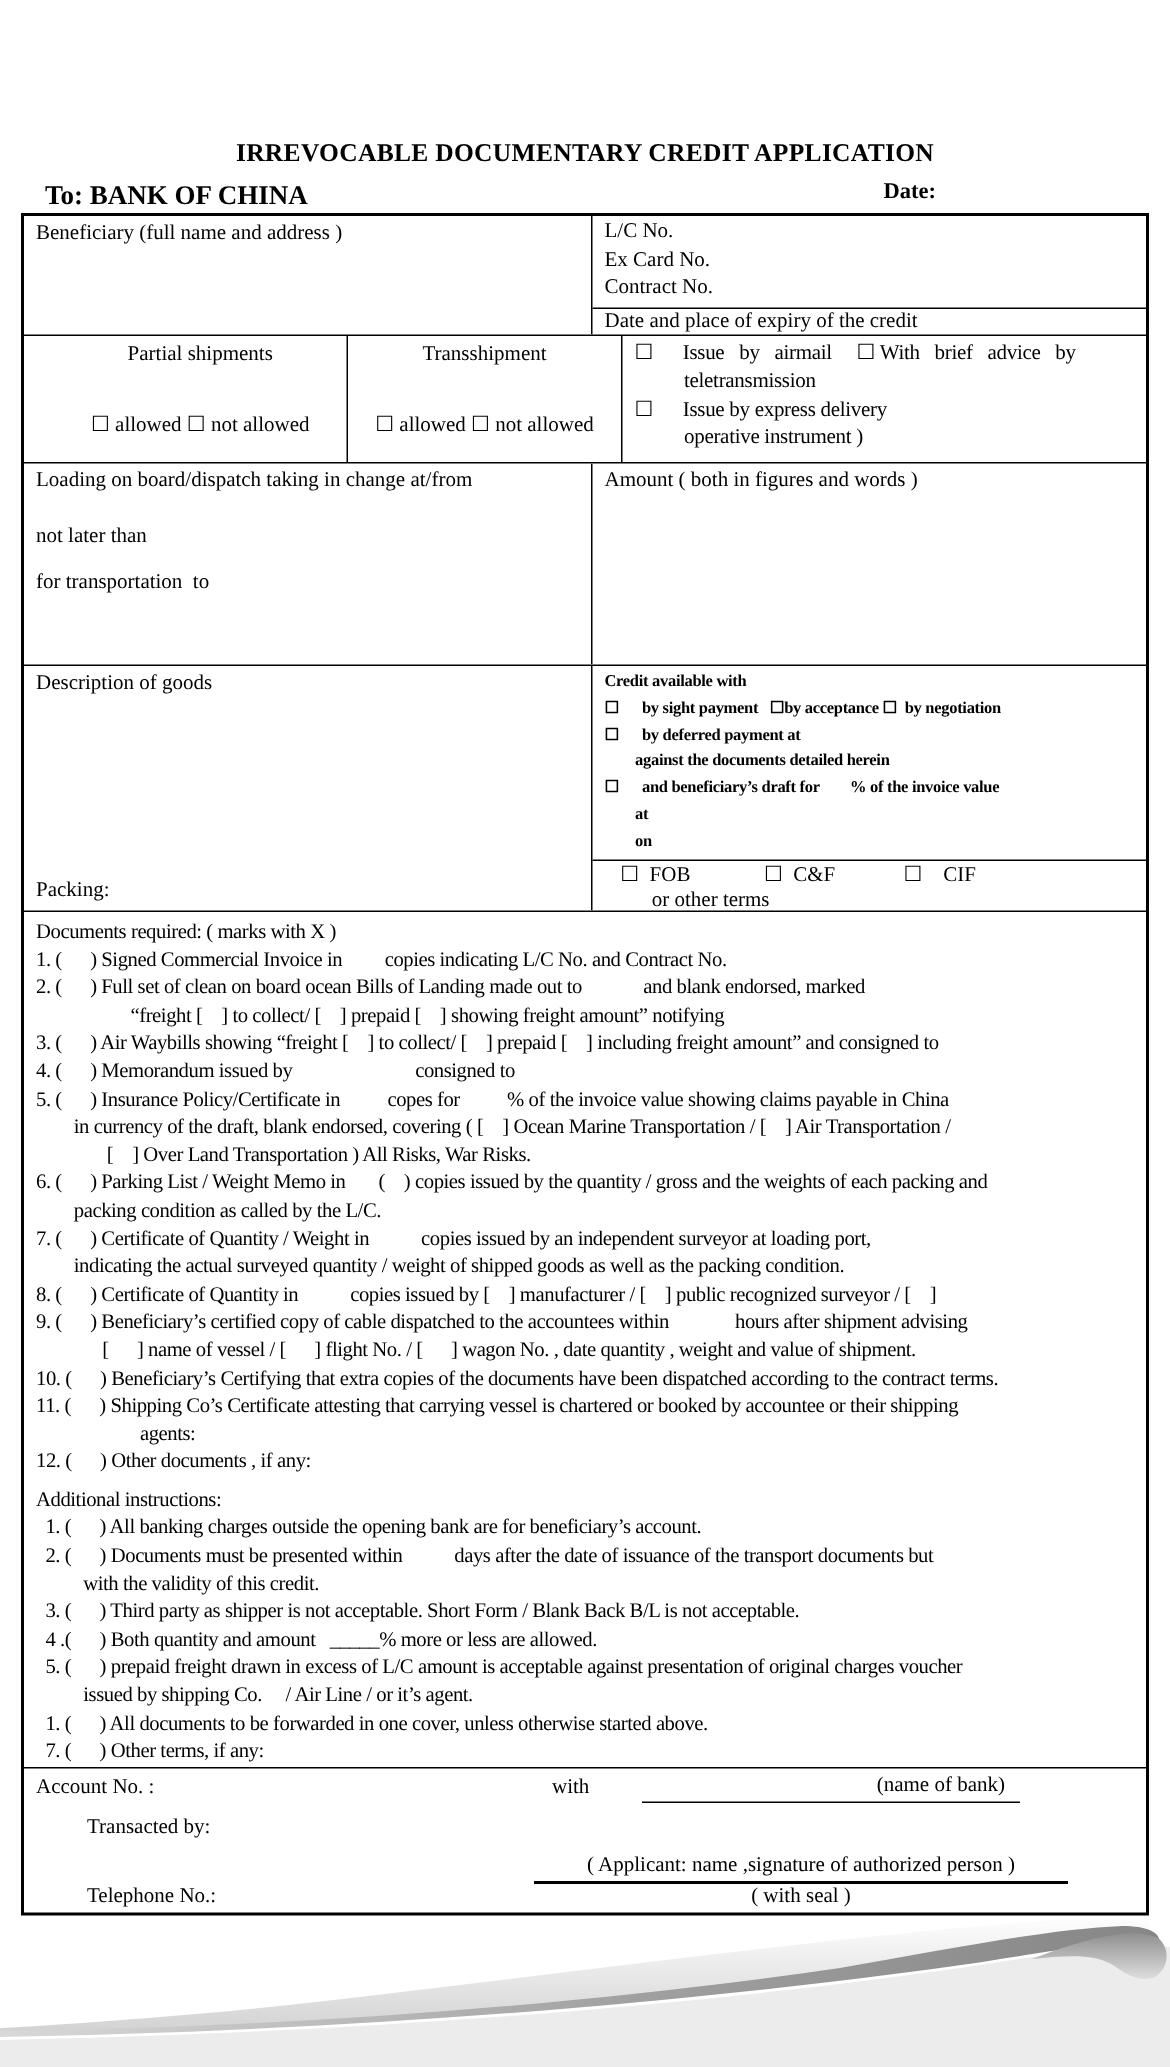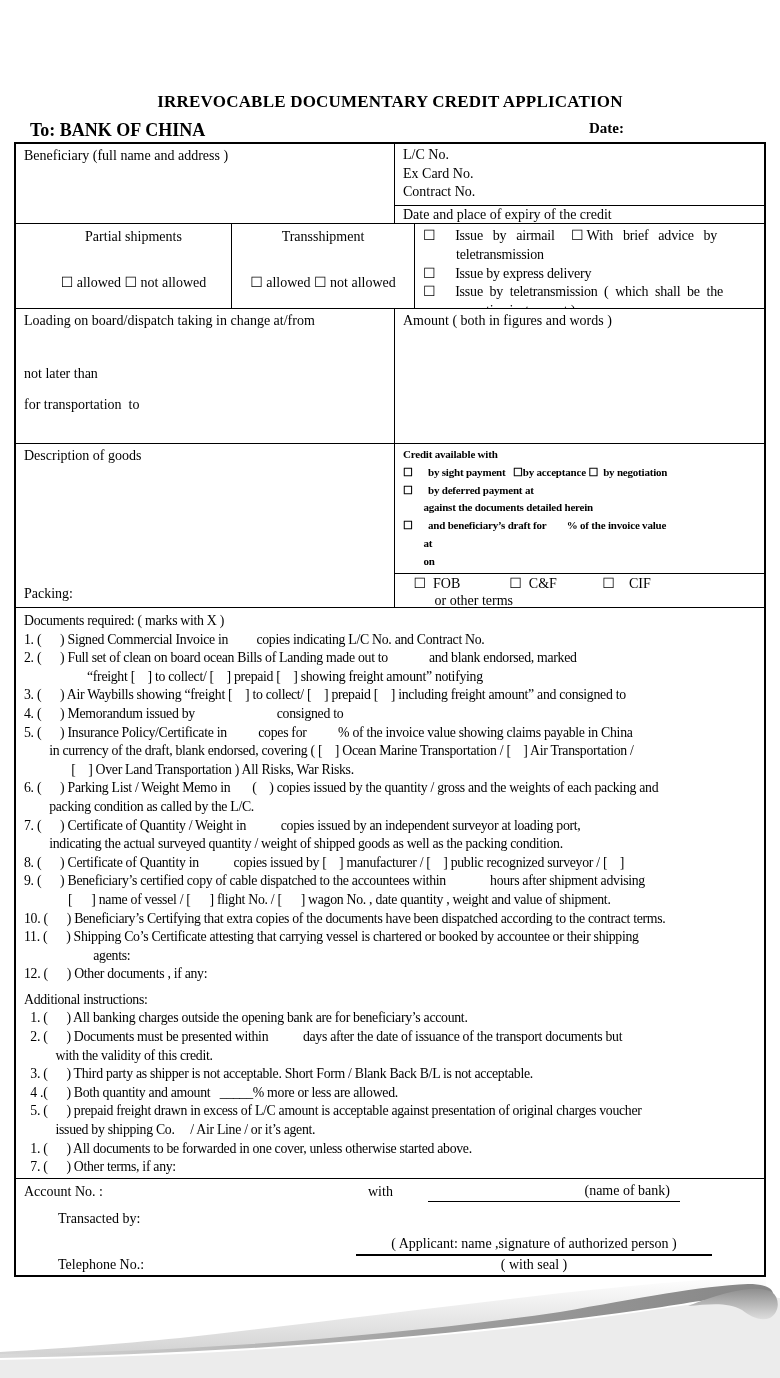--- a/index.html
+++ b/index.html
@@ -32,21 +32,21 @@
   .r2 .p1{width:196px;text-align:center;}
   .r2 .p2{width:183px;text-align:center;}
   .r2 .p3{flex:1;}
   .r2 .celltitle{margin-top:2px;}
   .r2 .opts{margin-top:29px;white-space:pre;}
   .r2 .p3 .line{line-height:18.8px;letter-spacing:-.2px;}
 
   .r3{height:135px;}
   .r3 .left{width:379px;}
   .r3 .right{flex:1;}
-  .r3 .l2{margin-top:34px;}
+  .r3 .l2{margin-top:18px;}
   .r3 .l3{margin-top:12px;}
 
   .r4{height:164px;}
   .r4 .left{width:379px;display:flex;flex-direction:column;}
   .r4 .left .spacer{flex:1;}
   .r4 .right{flex:1;display:flex;flex-direction:column;padding:0;}
   .r4 .credit{height:126px;padding:2px 8px;}
   .r4 .credit .line{line-height:17.8px;font-size:11px;letter-spacing:-.2px;font-weight:bold;}
   .r4 .terms{border-top:1px solid #000;padding:1px 8px;}
   .r4 .terms .line{line-height:17px;}
@@ -97,21 +97,20 @@
       <div class="opts">☐ allowed ☐ not allowed</div>
     </div>
     <div class="c vb p2">
       <div class="celltitle">Transshipment</div>
       <div class="opts">☐ allowed ☐ not allowed</div>
     </div>
     <div class="c p3">
       <div class="line">☐      Issue   by   airmail     ☐ With   brief   advice   by</div>
       <div class="line">          teletransmission</div>
       <div class="line">☐      Issue by express delivery</div>
-      <div class="line">☐      Issue  by  teletransmission  (  which  shall  be  the</div>
       <div class="line">          operative instrument )</div>
     </div>
   </div>
 
   <div class="row r3">
     <div class="c vb left">
       <div class="line">Loading on board/dispatch taking in change at/from</div>
       <div class="line l2">not later than</div>
       <div class="line l3">for transportation  to</div>
     </div>

